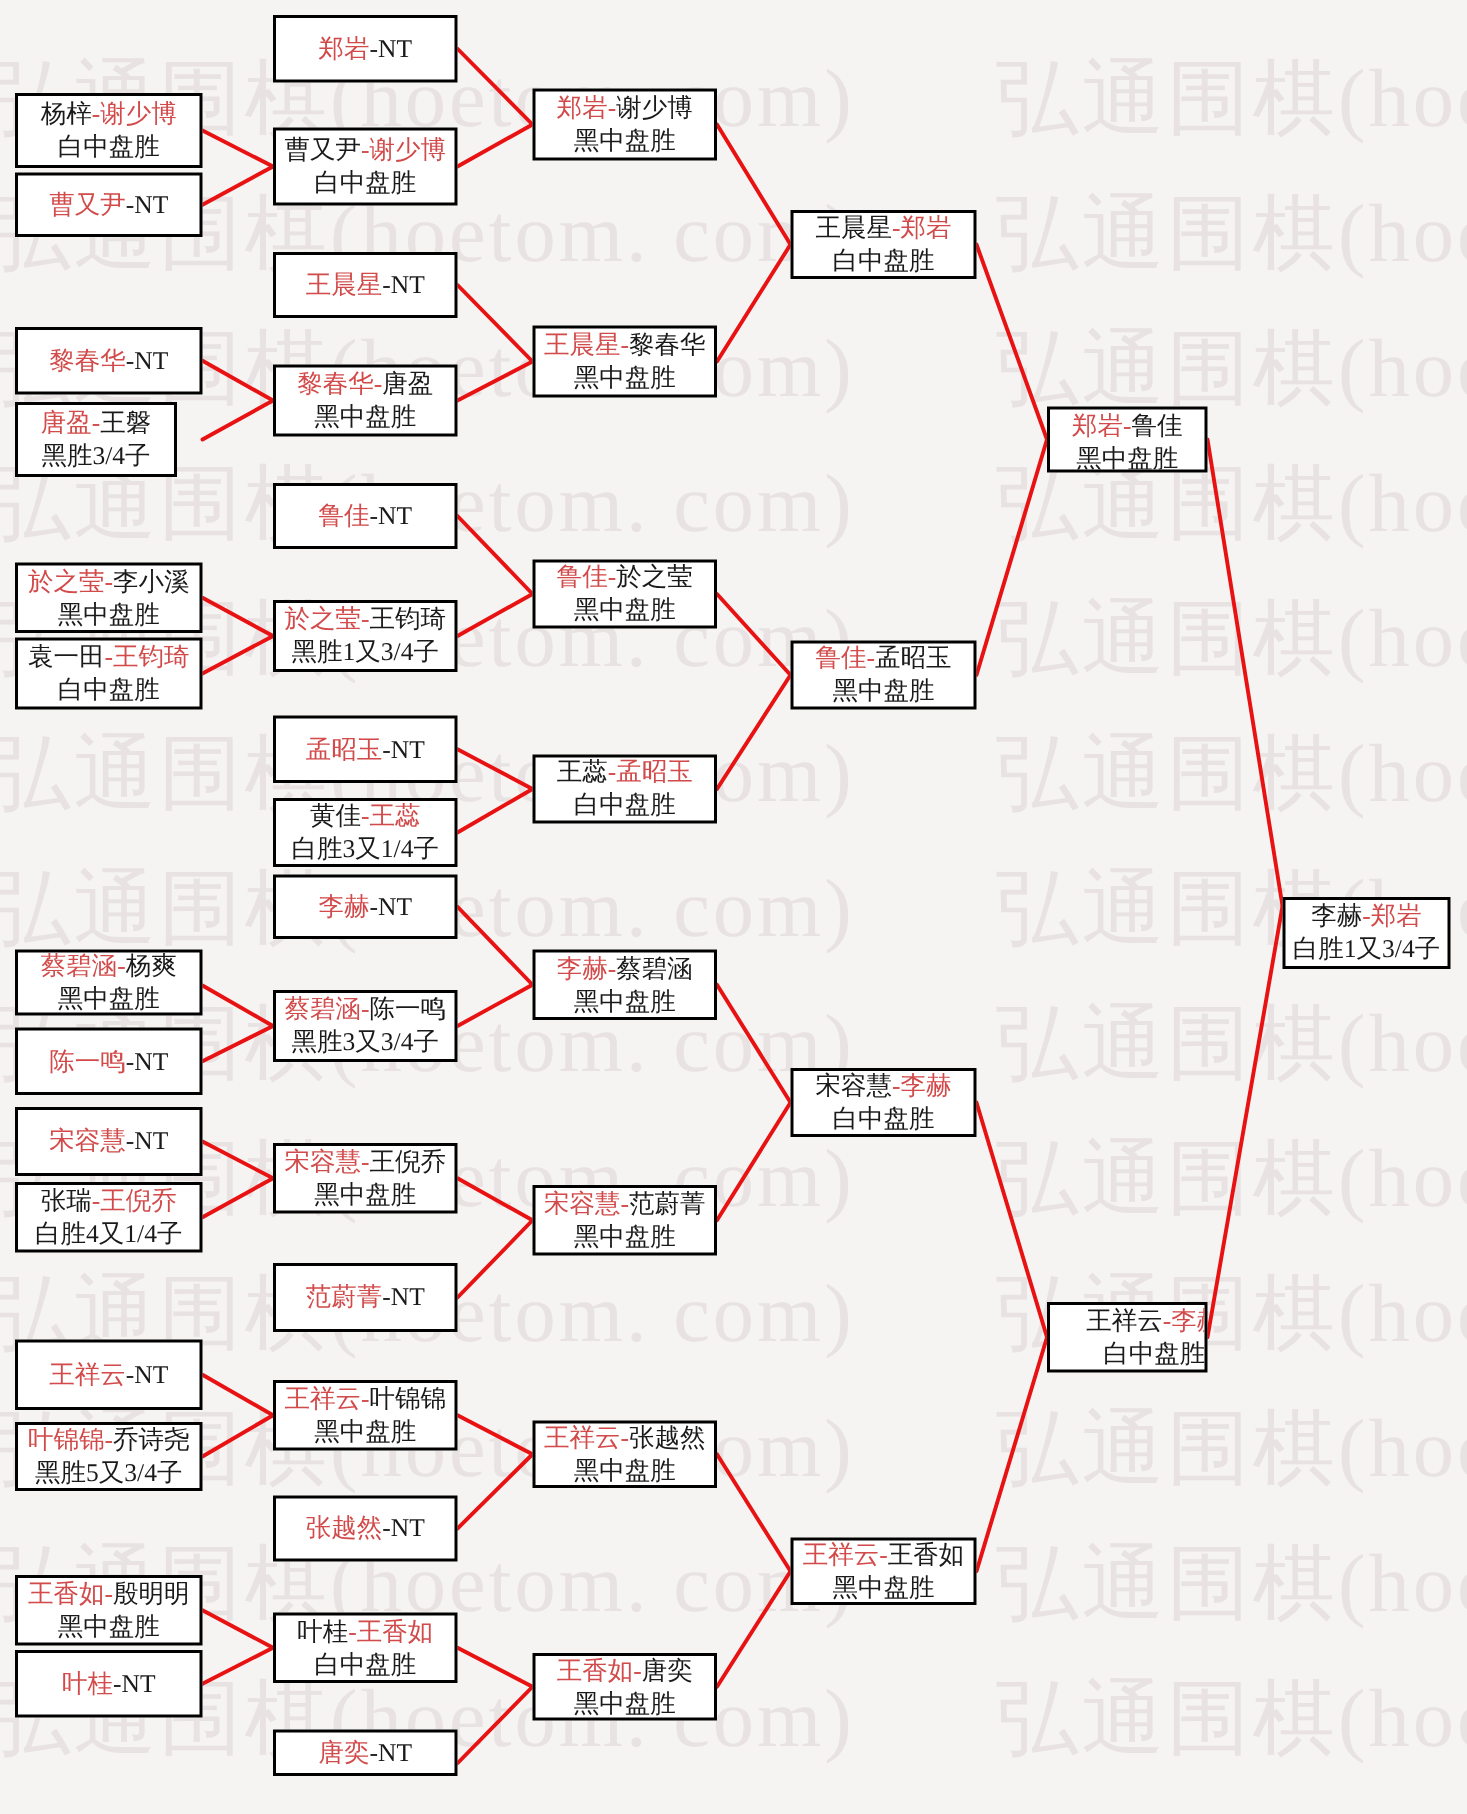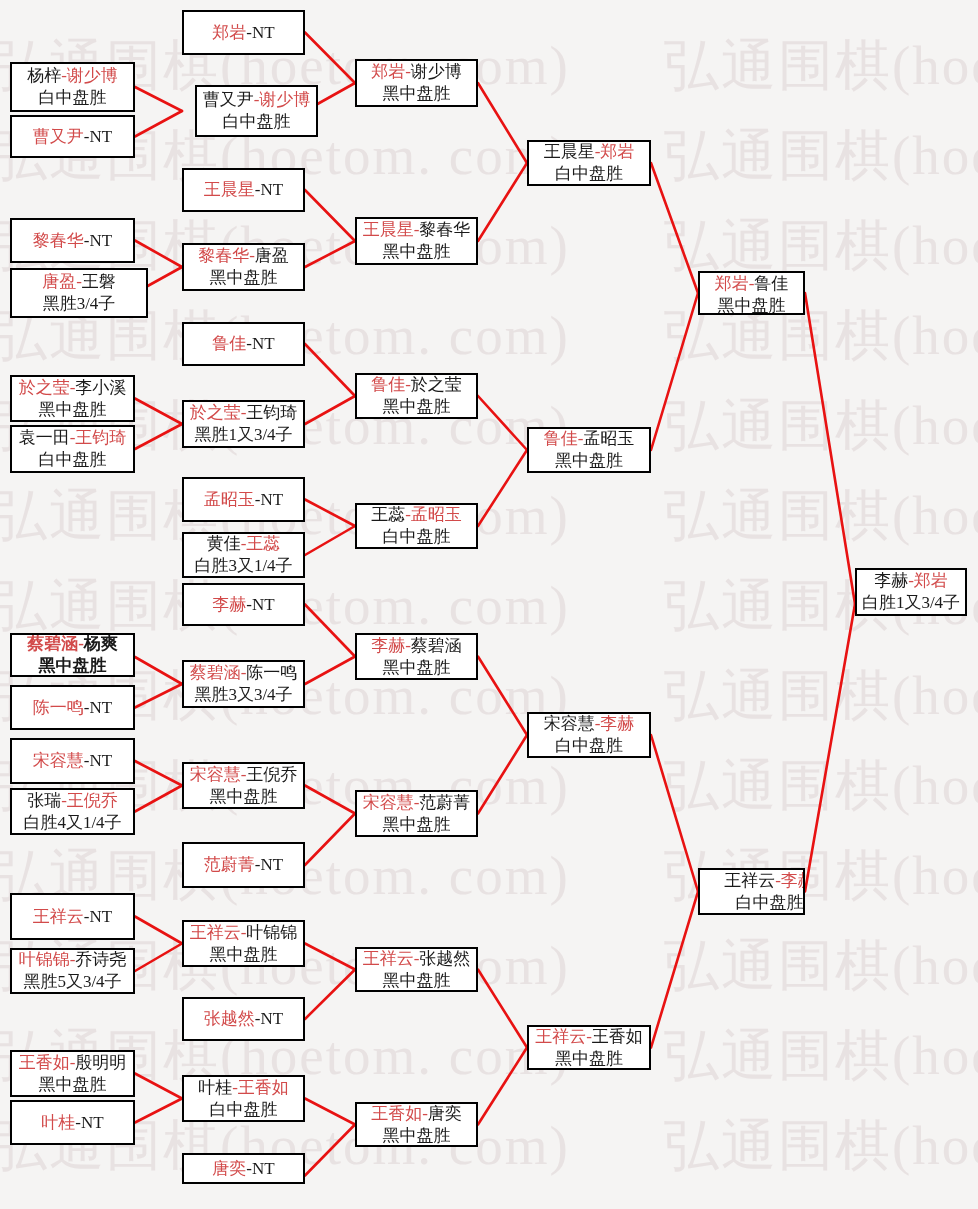--- a/index.html
+++ b/index.html
@@ -131,33 +131,33 @@
     <div class="match-box" style="left: 10px; top: 62px; width: 125px; height: 50px;">
       <div class="players"><span>杨梓</span><span class="dash red">-</span><span class="win">谢少博</span></div>
       <div class="result">白中盘胜</div>
     </div>
     <div class="match-box" style="left: 10px; top: 218px; width: 125px; height: 45px;">
       <div class="players"><span class="win">黎春华</span><span class="dash">-</span><span>NT</span></div>
     </div>
     <div class="match-box" style="left: 10px; top: 115px; width: 125px; height: 43px;">
       <div class="players"><span class="win">曹又尹</span><span class="dash">-</span><span>NT</span></div>
     </div>
-    <div class="match-box" style="left: 10px; top: 268px; width: 138px; height: 50px; align-items: center;">
+    <div class="match-box" style="left: 10px; top: 268px; width: 108px; height: 50px; align-items: center;">
       <div class="players"><span class="win">唐盈</span><span class="dash red">-</span><span>王磐</span></div>
       <div class="result">黑胜3/4子</div>
     </div>
     <div class="match-box" style="left: 10px; top: 375px; width: 125px; height: 47px;">
       <div class="players"><span class="win">於之莹</span><span class="dash red">-</span><span>李小溪</span></div>
       <div class="result">黑中盘胜</div>
     </div>
     <div class="match-box" style="left: 10px; top: 425px; width: 125px; height: 48px; align-items: center;">
       <div class="players"><span>袁一田</span><span class="dash red">-</span><span class="win">王钧琦</span></div>
       <div class="result">白中盘胜</div>
     </div>
-    <div class="match-box" style="left: 10px; top: 633px; width: 125px; height: 44px; font-weight: bold;">
+    <div class="match-box" style="left: 10px; top: 633px; width: 125px; height: 44px;">
       <div class="players"><span class="win">蔡碧涵</span><span class="dash red">-</span><span>杨爽</span></div>
       <div class="result">黑中盘胜</div>
     </div>
     <div class="match-box" style="left: 10px; top: 738px; width: 125px; height: 46px;">
       <div class="players"><span class="win">宋容慧</span><span class="dash">-</span><span>NT</span></div>
     </div>
     <div class="match-box" style="left: 10px; top: 685px; width: 125px; height: 45px;">
       <div class="players"><span class="win">陈一鸣</span><span class="dash">-</span><span>NT</span></div>
     </div>
     <div class="match-box" style="left: 10px; top: 788px; width: 125px; height: 47px;">
@@ -174,21 +174,21 @@
     <div class="match-box" style="left: 10px; top: 1050px; width: 125px; height: 47px;">
       <div class="players"><span class="win">王香如</span><span class="dash red">-</span><span>殷明明</span></div>
       <div class="result">黑中盘胜</div>
     </div>
     <div class="match-box" style="left: 10px; top: 1100px; width: 125px; height: 45px;">
       <div class="players"><span class="win">叶桂</span><span class="dash">-</span><span>NT</span></div>
     </div>
     <div class="match-box" style="left: 182px; top: 10px; width: 123px; height: 45px;">
       <div class="players"><span class="win">郑岩</span><span class="dash">-</span><span>NT</span></div>
     </div>
-    <div class="match-box" style="left: 195px; top: 85px; width: 123px; height: 52px;">
+    <div class="match-box" style="left: 182px; top: 85px; width: 123px; height: 52px;">
       <div class="players"><span>曹又尹</span><span class="dash red">-</span><span class="win">谢少博</span></div>
       <div class="result">白中盘胜</div>
     </div>
     <div class="match-box" style="left: 182px; top: 168px; width: 123px; height: 44px;">
       <div class="players"><span class="win">王晨星</span><span class="dash">-</span><span>NT</span></div>
     </div>
     <div class="match-box" style="left: 182px; top: 243px; width: 123px; height: 48px;">
       <div class="players"><span class="win">黎春华</span><span class="dash red">-</span><span>唐盈</span></div>
       <div class="result">黑中盘胜</div>
     </div>
@@ -283,17 +283,17 @@
       <div class="result">黑中盘胜</div>
     </div>
     <div class="match-box" style="left: 698px; top: 271px; width: 107px; height: 44px; justify-content: space-between;">
       <div class="players"><span class="win">郑岩</span><span class="dash red">-</span><span>鲁佳</span></div>
       <div class="result">黑中盘胜</div>
     </div>
     <div class="match-box" style="left: 698px; top: 868px; width: 107px; height: 47px; padding-left: 36px;">
       <div class="players"><span>王祥云</span><span class="dash red">-</span><span class="win">李赫</span></div>
       <div class="result">白中盘胜</div>
     </div>
-    <div class="match-box" style="left: 855px; top: 568px; width: 112px; height: 48px;">
+    <div class="match-box" style="left: 855px; top: 598px; width: 112px; height: 48px;">
       <div class="players"><span>李赫</span><span class="dash red">-</span><span class="win">郑岩</span></div>
       <div class="result">白胜1又3/4子</div>
     </div>
   </div>
 
 </body></html>

